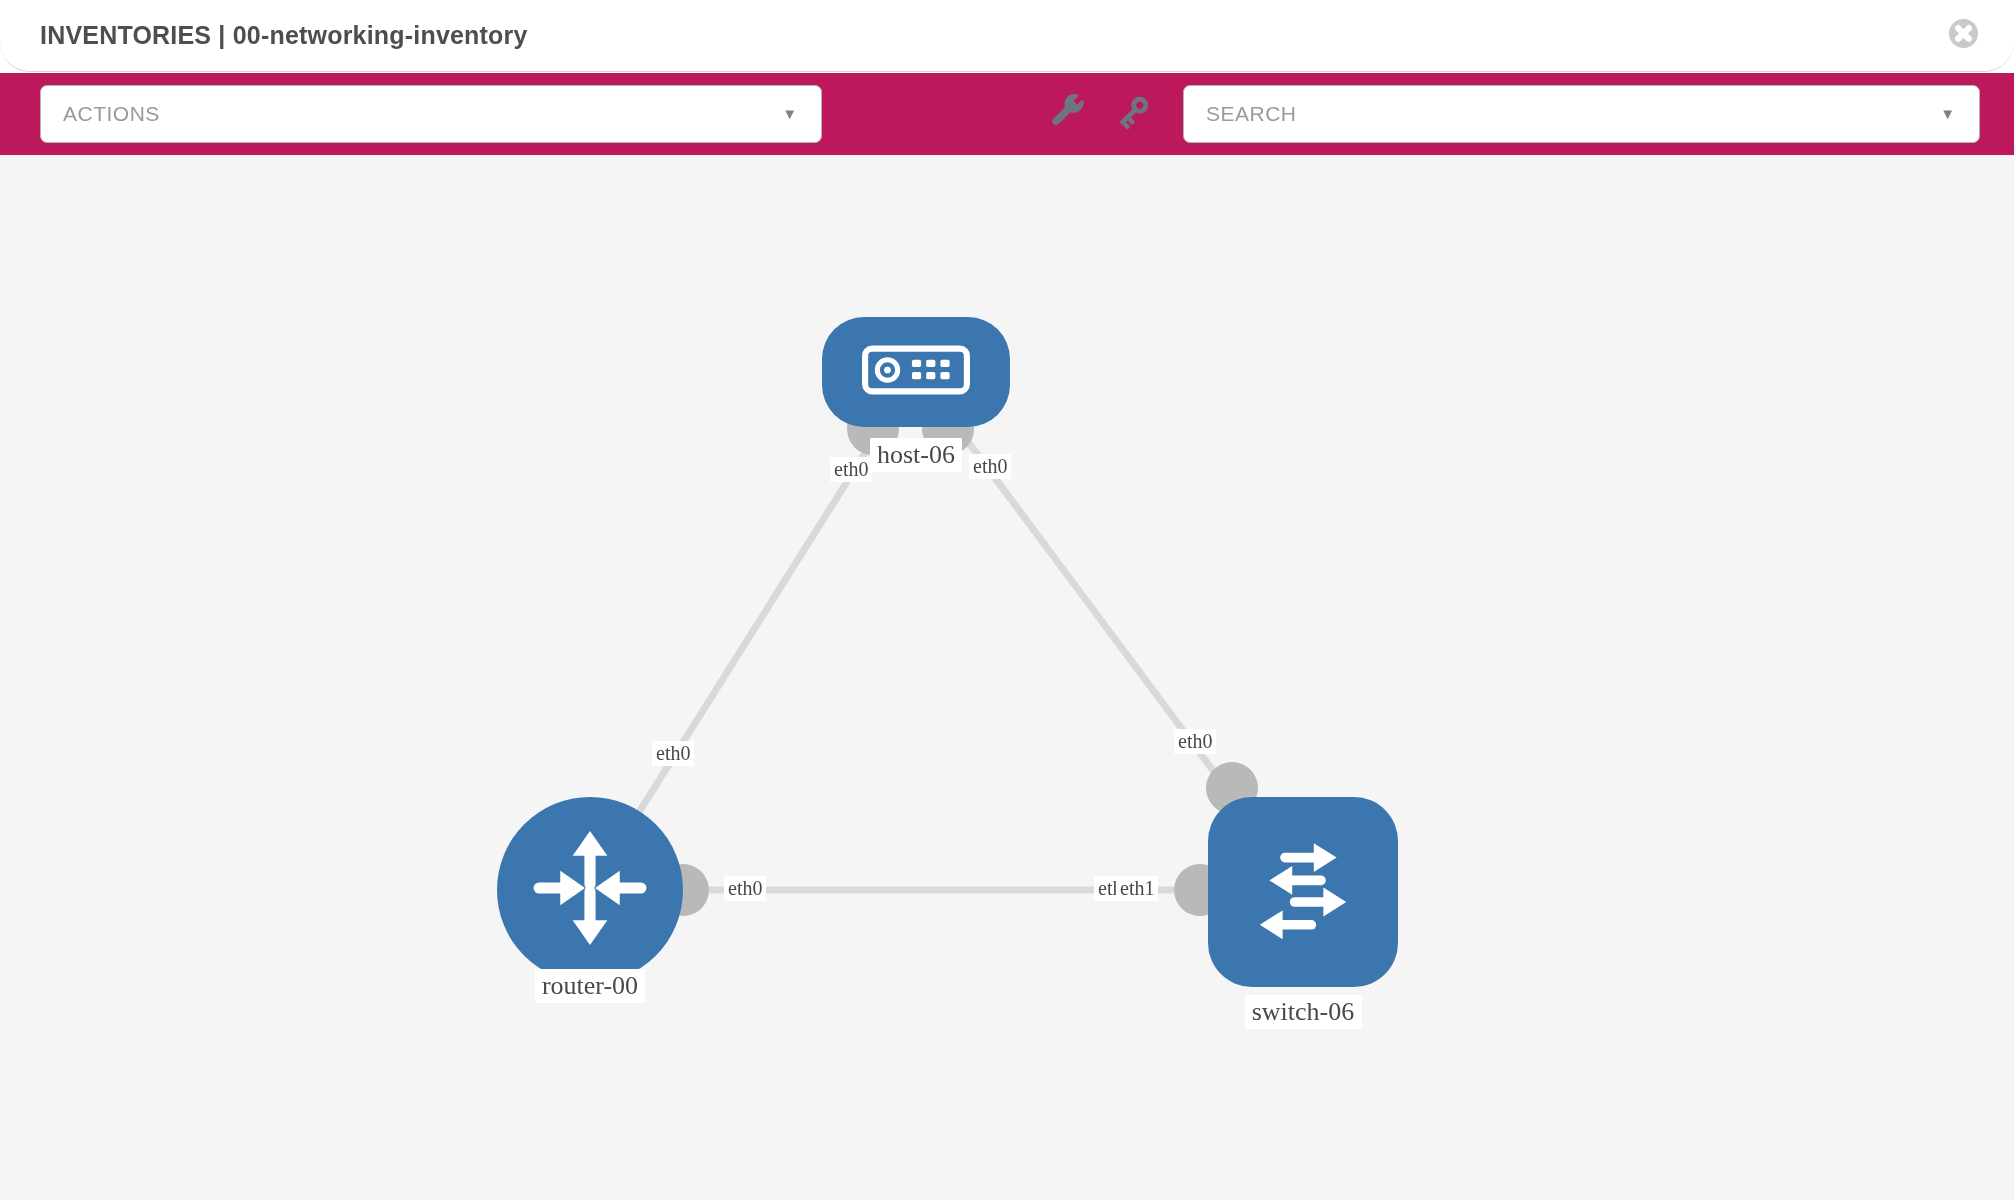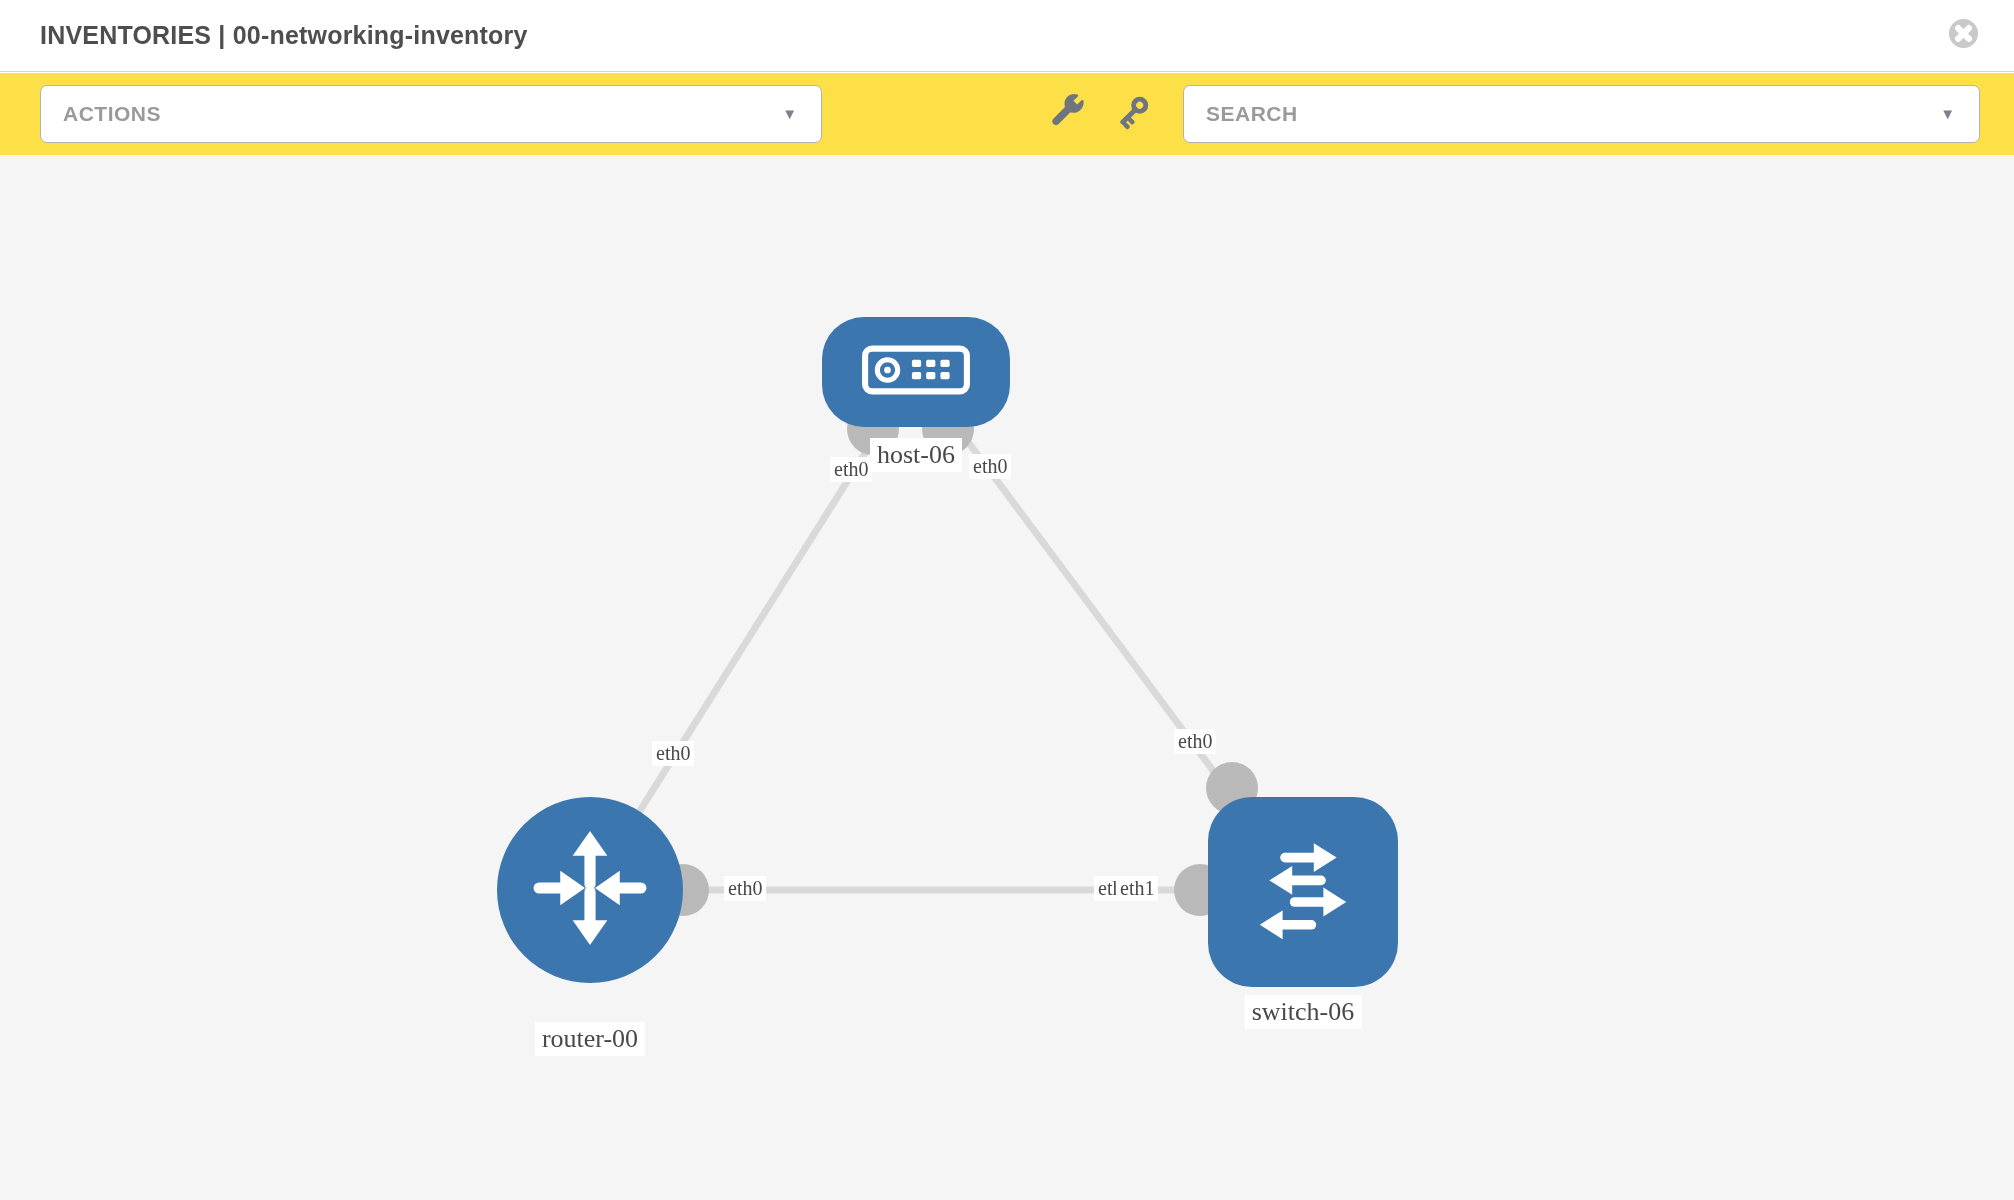--- a/index.html
+++ b/index.html
@@ -1,29 +1,29 @@
 <!DOCTYPE html>
 <html><head>
 <meta charset="utf-8">
 <style>
   * { margin:0; padding:0; box-sizing:border-box; }
   html,body { width:2014px; height:1200px; overflow:hidden; background:#ffffff;
     font-family:"Liberation Sans","DejaVu Sans",sans-serif; }
 
   
   .header { position:absolute; left:0; top:0; width:2014px; height:72px;
-    background:#ffffff; border-bottom:1px solid #d4d4d4; }
+    background:#ffffff; border-bottom:1px solid #d4d4d4;border-radius:30px; }
   .page-title { position:absolute; left:40px; top:0; line-height:71px;
     font-size:25px; font-weight:bold; color:#4e4e4e; letter-spacing:0.2px; }
   .close-btn { position:absolute; left:1948px; top:18px; width:31px; height:31px;
     border:none; background:transparent; cursor:pointer; padding:0; }
 
   
   .toolbar { position:absolute; left:0; top:73px; width:2014px; height:96px;
-    background:#fde047; border-bottom:1px solid #cfcfcf;font-weight:bold; }
+    background:#be185d; border-bottom:1px solid #cfcfcf; }
   .select-box { position:absolute; top:12px; height:58px; background:#ffffff;
     border:1.5px solid #b3b3b3; border-radius:7px; cursor:pointer; }
   .select-box .sel-label { position:absolute; left:22px; top:0; line-height:55px;
     font-size:21px; color:#9a9a9a; letter-spacing:0.5px; }
   .select-box .caret { position:absolute; right:24px; top:0; line-height:56px;
     font-size:15px; color:#7b828c; }
   .actions-box { left:40px; width:782px; }
   .search-box { left:1183px; width:797px; }
   .tool-icon-btn { position:absolute; top:18px; width:44px; height:44px;
     border:none; background:transparent; cursor:pointer; padding:0; }
@@ -38,21 +38,21 @@
   .node { position:absolute; z-index:2; display:flex; align-items:center;
     justify-content:center; background:#3b76af; cursor:pointer; }
   .node-host   { left:822px;  top:162px; width:188px; height:110px; border-radius:42px; }
   .node-router { left:497px;  top:642px; width:186px; height:186px; border-radius:50%; }
   .node-switch { left:1208px; top:642px; width:190px; height:190px; border-radius:44px; }
 
   .chip { position:absolute; z-index:3; background:#ffffff; color:#494949;
     font-size:20px; line-height:1.15; padding:1px 4px; white-space:nowrap;font-family:Liberation Serif, serif; }
   .chip.big { font-size:26px; padding:2px 7px; transform:translateX(-50%); }
   .chip-host-label   { left:916px;  top:283px; }
-  .chip-router-label { left:590px;  top:867px; }
+  .chip-router-label { left:590px;  top:814px; }
   .chip-switch-label { left:1303px; top:840px; }
   .chip-host-left    { left:830px;  top:302px; }
   .chip-host-right   { left:969px;  top:299px; }
   .chip-router-top   { left:652px;  top:586px; }
   .chip-switch-top   { left:1174px; top:574px; }
   .chip-router-right { left:724px;  top:721px; }
   .chip-switch-back  { left:1094px; top:721px; z-index:3; }
   .chip-switch-front { left:1116px; top:721px; z-index:4; }
 </style>
 </head>

